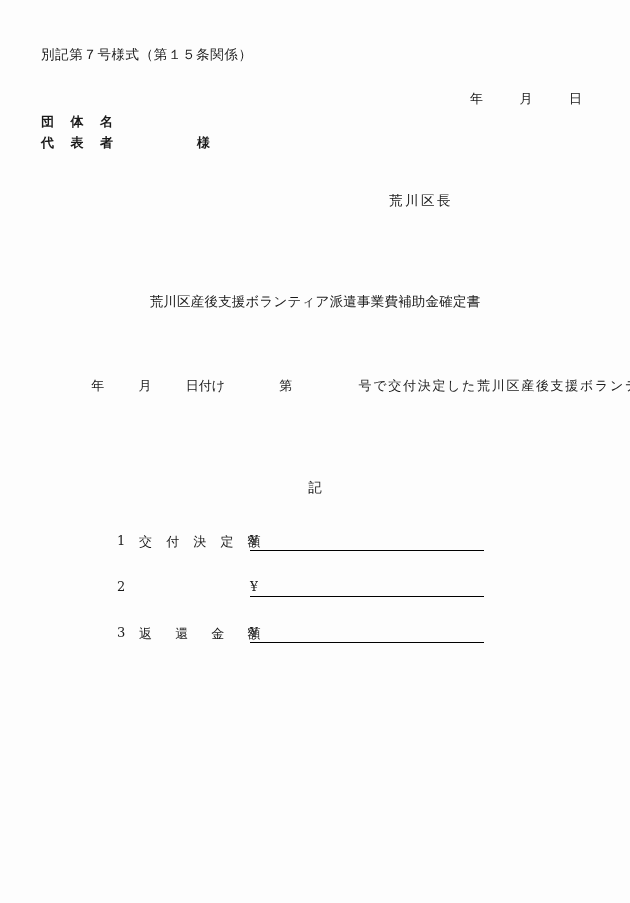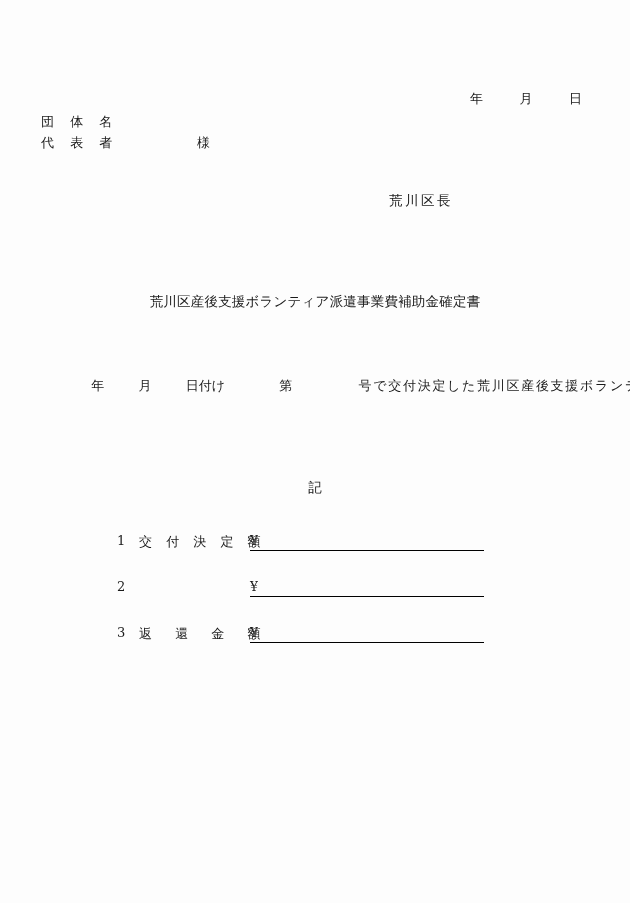--- a/index.html
+++ b/index.html
@@ -45,20 +45,21 @@
   #addressee {
     left: 41px;
     top: 111px;
     font-size: 13px;
     white-space: nowrap;
   }
   #addressee .row {
     height: 21px;
     line-height: 21px;
     position: relative;
+    font-weight: bold;
   }
   #addressee .wide {
     letter-spacing: 6px;
   }
   #addressee .honorific {
     position: absolute;
     left: 156px;
     top: 0;
   }
 
@@ -153,20 +154,21 @@
     right: 4px;
     text-align: right;
     font-size: 13px;
   }
 </style>
 </head>
 <body>
 
 <div id="page">
 
+  <div class="abs" id="form-number">別記第７号様式（第１５条関係）</div>
 
   <div class="abs" id="date-line">
     <span>年</span>
     <span class="sp"></span>
     <span>月</span>
     <span class="sp"></span>
     <span>日</span>
   </div>
 
   <div class="abs" id="addressee">

